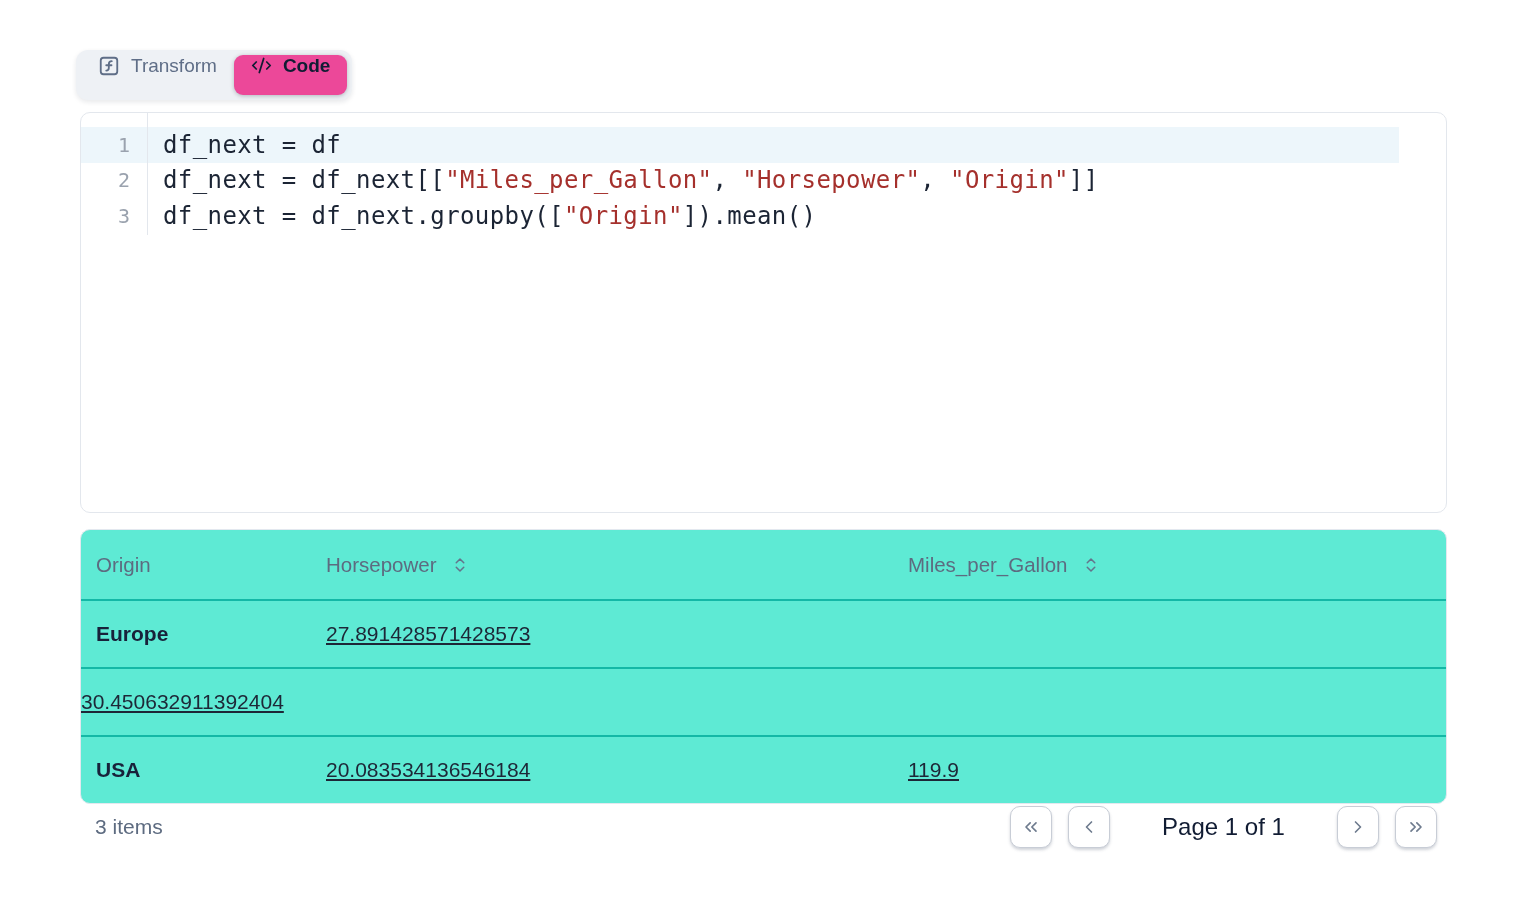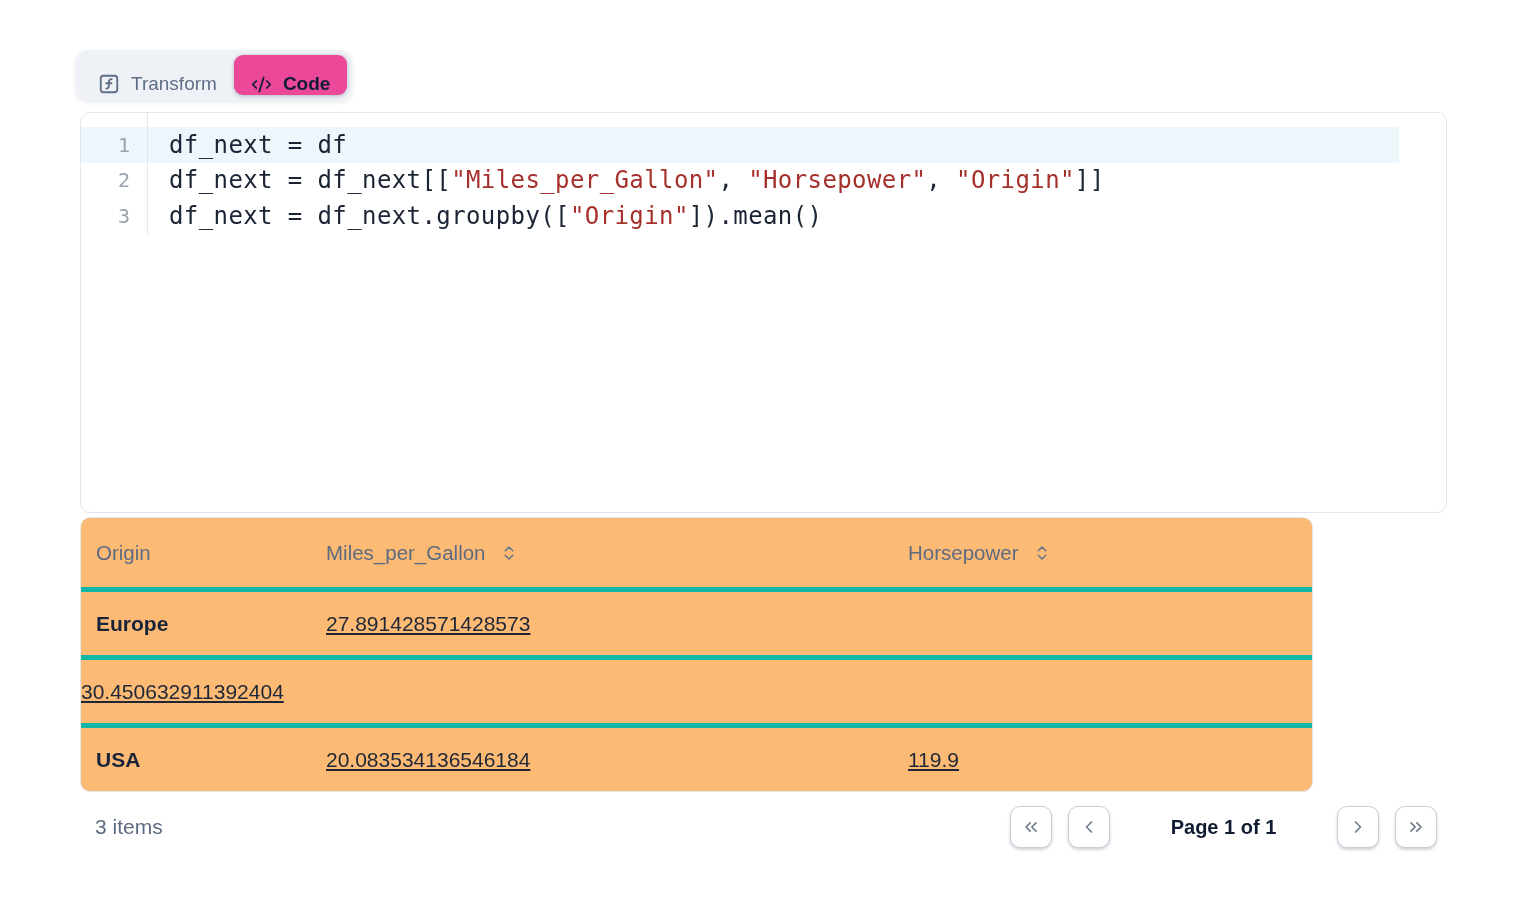--- a/index.html
+++ b/index.html
@@ -9,21 +9,21 @@
     font-family:"Liberation Sans", sans-serif; overflow:hidden;
   }
 
   
   .tabbar {
     position:absolute; left:76px; top:50px; height:50px;
     background:#eef1f5; border-radius:12px; display:flex; align-items:center;
     padding:0 5px; box-shadow:0 2px 5px rgba(20,30,50,0.10);
   }
   .tab {
-    display:flex; align-items:flex-end; gap:11px; height:40px; padding:0 17px;
+    display:flex; align-items:flex-start; gap:11px; height:40px; padding:0 17px;
     border:none; background:transparent; border-radius:9px;
     font-family:"Liberation Sans", sans-serif;
     font-size:19px; color:#5f6e87; font-weight:500; cursor:pointer;
   }
   .tab.active {
     background:#ec4899; color:#101c33; font-weight:700;
     box-shadow:0 1px 4px rgba(20,30,50,0.28);
   }
   .tab svg { display:block; }
 
@@ -36,31 +36,31 @@
   .editor-inner { position:relative; padding-top:14px; }
   .gutter-rule {
     position:absolute; left:66px; top:0; width:1px; height:122px; background:#e3e7ed;
   }
   .cm-line { display:flex; height:35.5px; align-items:center; width:100%; }
   .cm-line.active { background:#edf6fb; width:calc(100% - 47px); }
   .ln {
     width:66px; flex:0 0 66px; text-align:right; padding-right:17px;
     font-size:20px; color:#9aa2ae;
   }
-  .code-text { padding-left:22px; font-size:24px; color:#1b2434; white-space:pre; letter-spacing:0.4px; }
+  .code-text { padding-left:16px; font-size:24px; color:#1b2434; white-space:pre; letter-spacing:0.4px; }
   .tok-string { color:#a5302c; }
 
   
   .table {
-    position:absolute; left:80px; top:517px; width:1233px;
-    border:1px solid #e3e8ef; border-radius:10px; overflow:hidden; background:#fdba74;
+    position:absolute; left:80px; top:529px; width:1367px;
+    border:1px solid #e3e8ef; border-radius:10px; overflow:hidden; background:#5eead4;
   }
   .tr {
     display:grid; grid-template-columns:245px 582px 1fr;
-    align-items:center; height:68px; border-top:5px solid #14b8a6;
+    align-items:center; height:68px; border-top:2px solid #14b8a6;
   }
   .tr.head { height:69px; border-top:none; }
   .th {
     color:#5d6b80; font-size:20.5px; font-weight:400;
     display:flex; align-items:center; gap:14px;
   }
   .cell-pad { padding-left:15px; }
   .td-origin { font-weight:700; color:#18223a; font-size:21px; }
   .td-num { color:#1d2737; font-size:21px;text-decoration:underline; }
   .sort-btn { border:none; background:none; padding:0; margin:0; display:flex; cursor:pointer; }
@@ -72,21 +72,21 @@
   }
   .items-count { padding-left:15px; font-size:21px; color:#5d6b80; }
   .pager { margin-left:auto; margin-right:10px; display:flex; align-items:center; }
   .pg-btn {
     width:42px; height:42px; border-radius:10px; border:1px solid #c8cdd6;
     background:#fff; display:flex; align-items:center; justify-content:center;
     box-shadow:0 2px 3px rgba(99,110,130,0.30); color:#6e7b8e; cursor:pointer; padding:0;
   }
   .pg-gap { margin-left:16px; }
   .page-label {
-    width:227px; text-align:center; font-size:20px; font-weight:700; color:#111c33;
+    width:227px; text-align:center; font-size:24px; font-weight:400; color:#111c33;
   }
 </style>
 </head>
 <body>
 
 <div class="tabbar">
   <button class="tab">
     <span style="display:flex;">
       <svg width="22" height="22" viewBox="0 0 24 24" fill="none" stroke="currentColor" stroke-width="2" stroke-linecap="round" stroke-linejoin="round">
         <rect x="3" y="3" width="18" height="18" rx="3"></rect>
@@ -125,37 +125,37 @@
       </div>
     </div>
 </div>
 
 <div class="table">
   <div class="tr head">
     <div class="th cell-pad">
       <span>Origin</span>
     </div>
     <div class="th">
+      <span>Horsepower</span>
+      <button class="sort-btn">
+        <svg width="18" height="18" viewBox="0 0 24 24" fill="none" stroke="#64748b" stroke-width="2" stroke-linecap="round" stroke-linejoin="round">
+          <path d="m7 9 5-5 5 5"></path>
+            <path d="m7 15 5 5 5-5"></path>
+        </svg>
+      </button>
+    </div>
+    <div class="th">
       <span>Miles_per_Gallon</span>
       <button class="sort-btn">
         <svg width="18" height="18" viewBox="0 0 24 24" fill="none" stroke="#64748b" stroke-width="2" stroke-linecap="round" stroke-linejoin="round">
           <path d="m7 9 5-5 5 5"></path>
             <path d="m7 15 5 5 5-5"></path>
         </svg>
       </button>
     </div>
-    <div class="th">
-      <span>Horsepower</span>
-      <button class="sort-btn">
-        <svg width="18" height="18" viewBox="0 0 24 24" fill="none" stroke="#64748b" stroke-width="2" stroke-linecap="round" stroke-linejoin="round">
-          <path d="m7 9 5-5 5 5"></path>
-            <path d="m7 15 5 5 5-5"></path>
-        </svg>
-      </button>
-    </div>
   </div>
   <div>
       <div class="tr">
         <div class="td-origin cell-pad">Europe</div>
         <div class="td-num">27.891428571428573</div>
       </div>
       <div class="tr">
         <div class="td-num">30.450632911392404</div>
       </div>
       <div class="tr">

